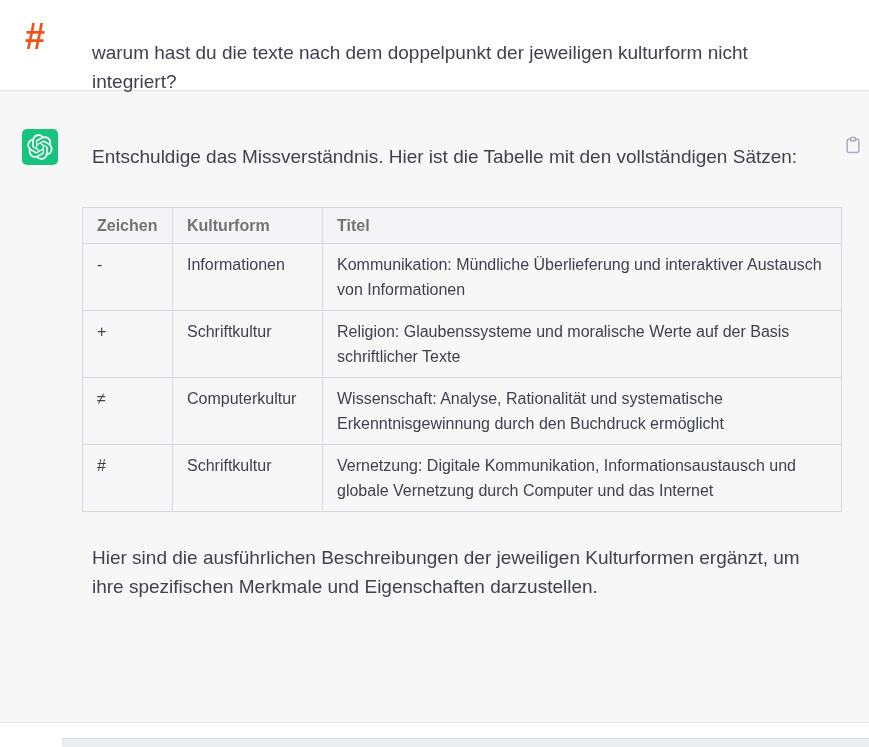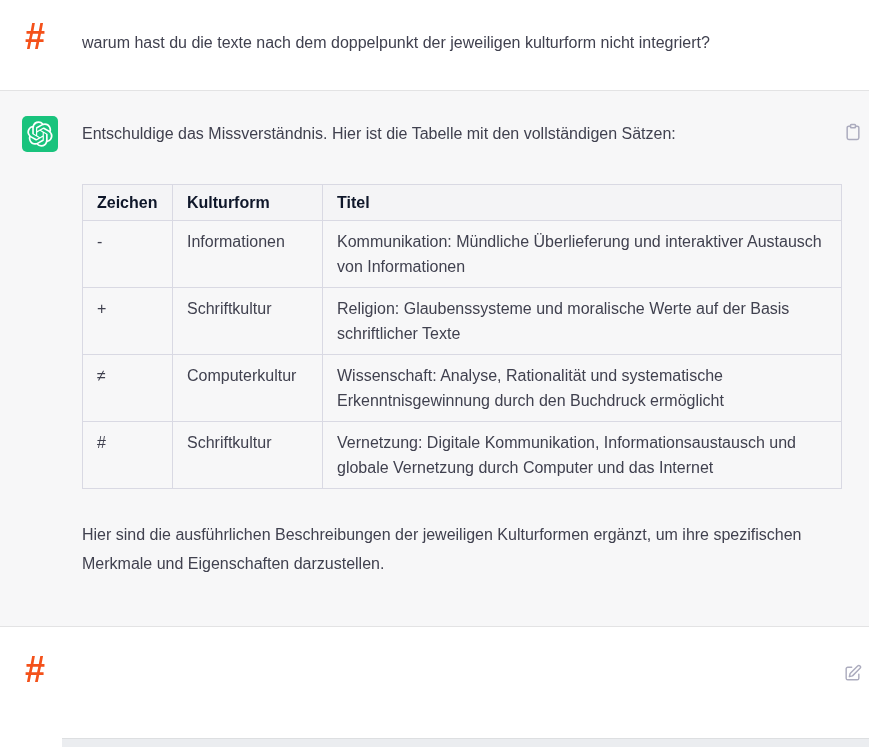--- a/index.html
+++ b/index.html
@@ -16,47 +16,47 @@
   .hash-avatar {
     font-size: 36px; font-weight: 700; line-height: 30px;
     color: #f4511a; padding-left: 3px; margin-top: -3px;
   }
   .gpt-avatar {
     width: 36px; height: 36px; border-radius: 5px;
     background: #19c37d; display: flex; align-items: center; justify-content: center;
   }
   .gpt-avatar svg { width: 26px; height: 26px; }
   .content { margin-left: 24px; width: 744px; padding-top: 3px; }
-  .content p { margin: 0; font-size: 16px; line-height: 29px; }
+  .content p { margin: 10px; font-size: 19px; line-height: 29px; }
   .actions { margin-left: auto; width: 24px; margin-right: 2px; padding-top: 6px; }
   .icon-btn {
     background: none; border: none; padding: 0; cursor: pointer;
     color: #acacbe; display: block;
   }
   .icon-btn svg { stroke: #acacbe; fill: none; stroke-width: 1.8; stroke-linecap: round; stroke-linejoin: round; }
 
   .sec-user-1 { height: 90px; padding-top: 25px; }
   .sec-assistant {
-    height: 537px; background: #f7f7f8;
+    height: 633px; background: #f7f7f8;
     border-top: 1px solid rgba(0,0,0,0.08);
     border-bottom: 1px solid rgba(0,0,0,0.08);
-    padding-top: 25px;
+    padding-top: 38px;
   }
   .sec-user-2 { padding-top: 31px; }
 
   table.md-table {
     border-collapse: collapse; margin: 36px 0 31px 0;
     width: 759px; table-layout: fixed;
   }
   table.md-table th, table.md-table td {
     border: 1px solid #d9d9e3; text-align: left; vertical-align: top;
     font-size: 16px;
   }
   table.md-table th {
-    font-weight: 700; color: #0f172a; padding: 7px 14px; line-height: 21px;
+    font-weight: 700; color: #737373; padding: 7px 14px; line-height: 21px;
     background: rgba(236,236,241,0.25);
   }
   table.md-table td { padding: 8px 14px; line-height: 25px; color: #40414f; }
   .col-zeichen { width: 90px; }
   .col-kulturform { width: 150px; }
   .col-titel { width: 519px; }
 
   .outro { width: 744px; }
   .next-msg-bar {
     position: absolute; left: 62px; right: 0; bottom: 0; height: 9px;

